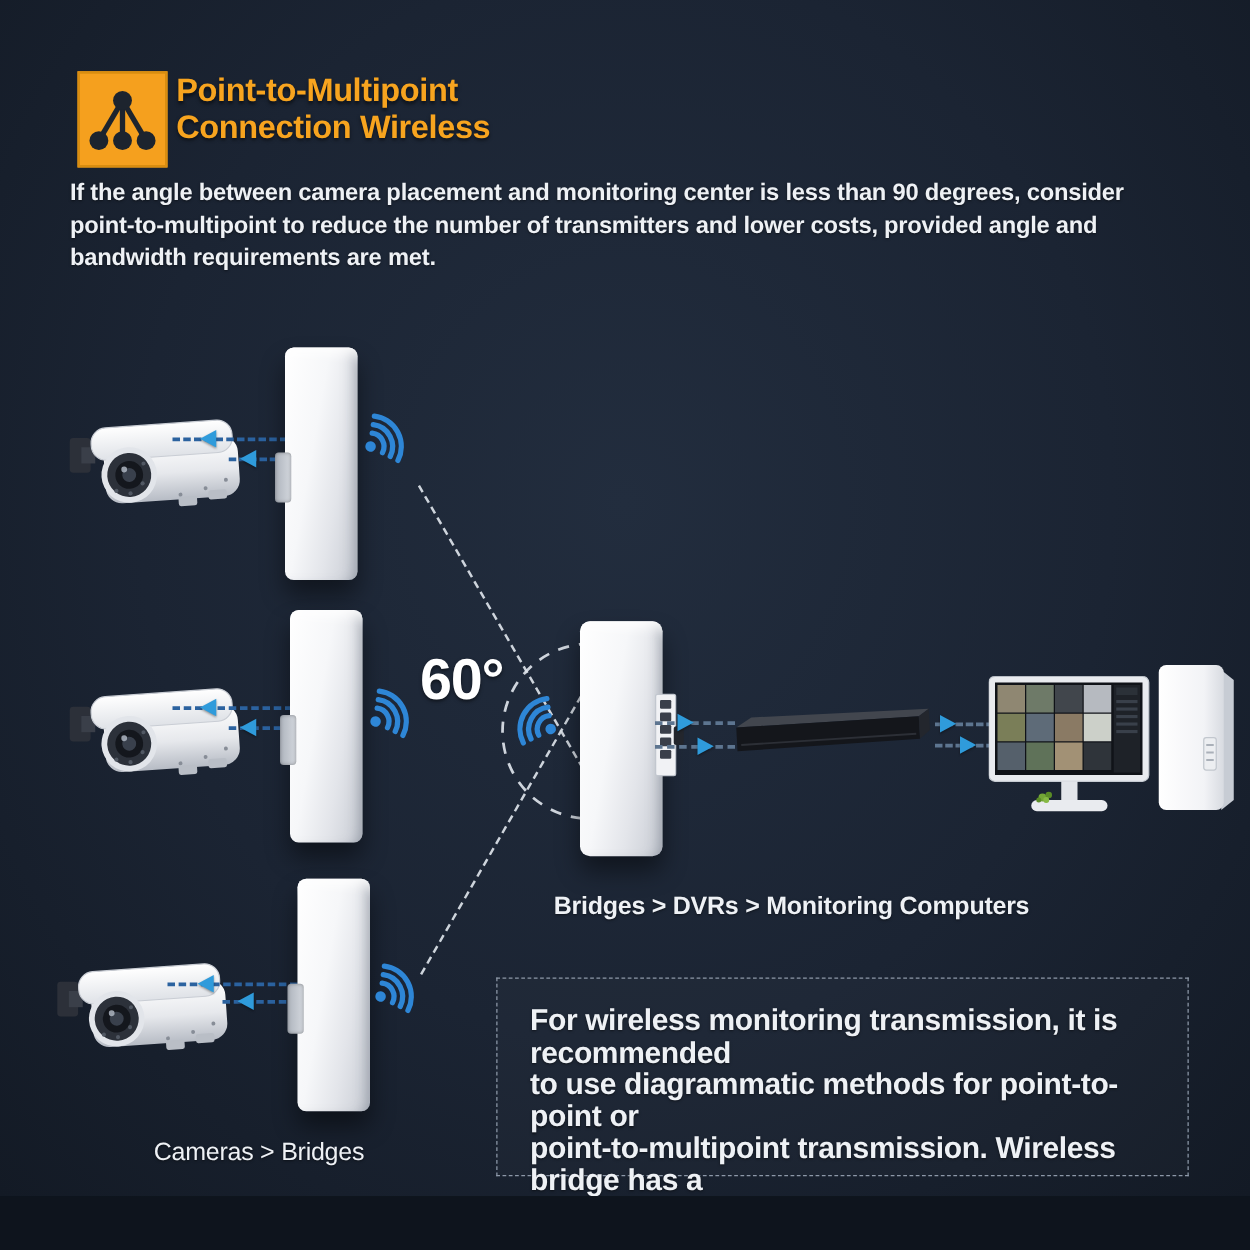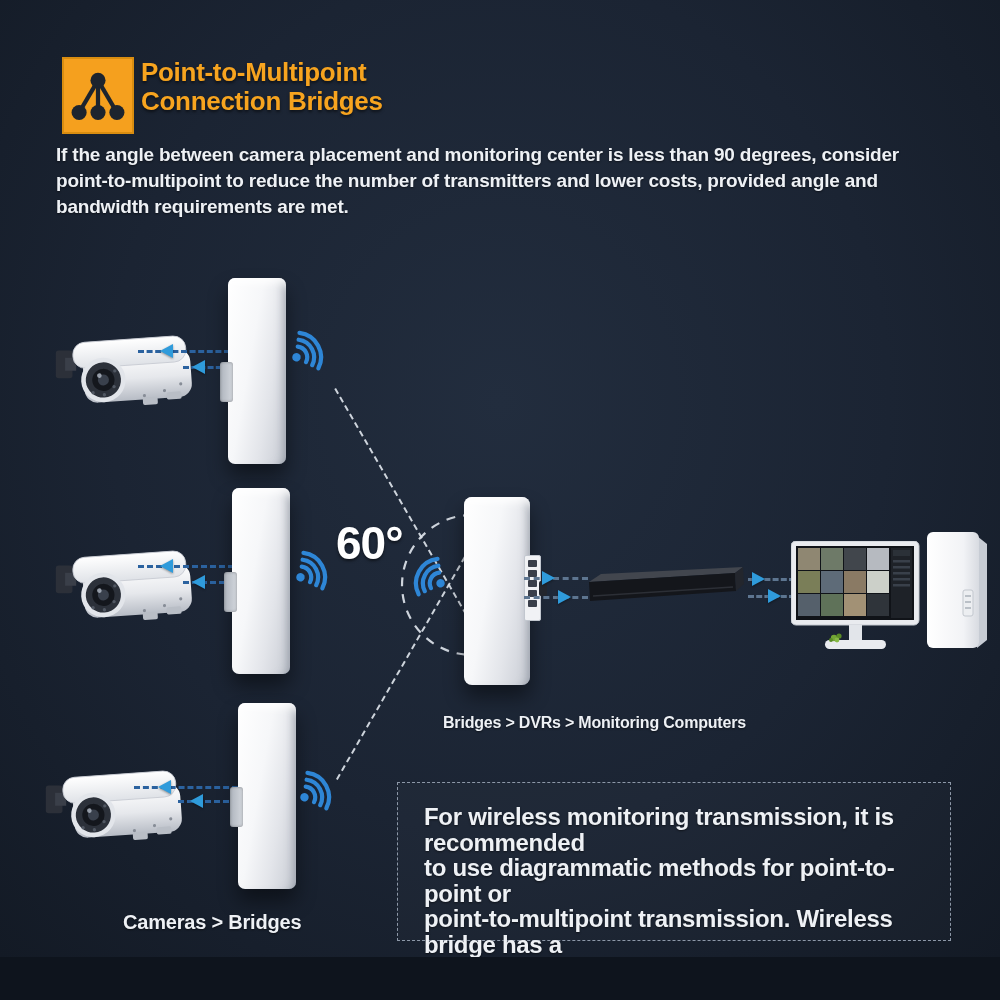--- a/index.html
+++ b/index.html
@@ -37,23 +37,23 @@
     background:linear-gradient(90deg,#aeb4bd,#d4d8de);box-shadow:inset 0 0 3px rgba(0,0,0,.35);}
   .bridge.center{width:66px;height:188px;border-radius:8px;}
   .bridge .ports{position:absolute;right:-11px;top:58px;width:17px;height:66px;background:#f1f2f5;
     border:1px solid #c2c7cf;border-radius:2px;display:flex;flex-direction:column;gap:3px;
     padding:4px 3px;box-sizing:border-box;}
   .bridge .ports i{display:block;height:7px;background:#3a3f4a;border-radius:1px;}
   .bridge .nub{position:absolute;right:-17px;top:84px;width:8px;height:15px;background:#23262d;border-radius:2px;}
   
   .angle{position:absolute;left:336px;top:516px;color:#ffffff;font-weight:bold;font-size:46px;
     letter-spacing:-1px;text-shadow:0 2px 3px rgba(0,0,0,.5);}
-  .flow-right{position:absolute;left:443px;top:714px;color:#eef1f5;font-weight:bold;font-size:16px;
+  .flow-right{position:absolute;left:443px;top:714px;color:#eef1f5;font-weight:bold;font-size:20px;
     letter-spacing:-0.2px;text-shadow:0 1px 2px rgba(0,0,0,.5);}
-  .flow-left{position:absolute;left:123px;top:911px;color:#eef1f5;font-weight:bold;font-size:20px;
+  .flow-left{position:absolute;left:123px;top:911px;color:#eef1f5;font-weight:normal;font-size:20px;
     letter-spacing:-0.2px;text-shadow:0 1px 2px rgba(0,0,0,.5);}
   .note{position:absolute;left:397px;top:782px;width:554px;height:159px;box-sizing:border-box;
     border:1px dashed #8d98a8;background:rgba(255,255,255,0.02);padding:21px 20px 0 26px;}
   .note .txt{color:#eef1f5;font-weight:bold;font-size:24px;line-height:25.5px;
     letter-spacing:-0.3px;white-space:pre-line;text-shadow:0 1px 2px rgba(0,0,0,.5);}
   .wifi{position:absolute;width:46px;height:46px;}
 </style>
 </head>
 <body>
 
@@ -116,21 +116,21 @@
           <line x1="36" y1="22" x2="56" y2="56"></line>
       </g>
       <circle cx="36" cy="22" r="8" fill="#1d242e"></circle>
       <circle cx="16" cy="56" r="8" fill="#1d242e"></circle>
         <circle cx="36" cy="56" r="8" fill="#1d242e"></circle>
         <circle cx="56" cy="56" r="8" fill="#1d242e"></circle>
     </svg>
   </div>
   <div class="title">
     <div>Point-to-Multipoint</div>
-    <div>Connection Bridges</div>
+    <div>Connection Wireless</div>
   </div>
   <div class="intro">If the angle between camera placement and monitoring center is less than 90 degrees, consider
 point-to-multipoint to reduce the number of transmitters and lower costs, provided angle and
 bandwidth requirements are met.</div>
 
   <div class="dash-white" style="left:336px;top:388px;width:291px;transform:rotate(59.9deg);"></div>
   <div class="dash-white" style="left:336px;top:779px;width:287px;transform:rotate(-60.1deg);"></div>
   <svg class="abs" style="left:395px;top:508px" width="160" height="160">
     <path d="M 77 7 A 70 70 0 0 0 77 147" fill="none" stroke="#dde3ea" stroke-width="2.2" stroke-dasharray="9 8" opacity="0.92"></path>
   </svg>

